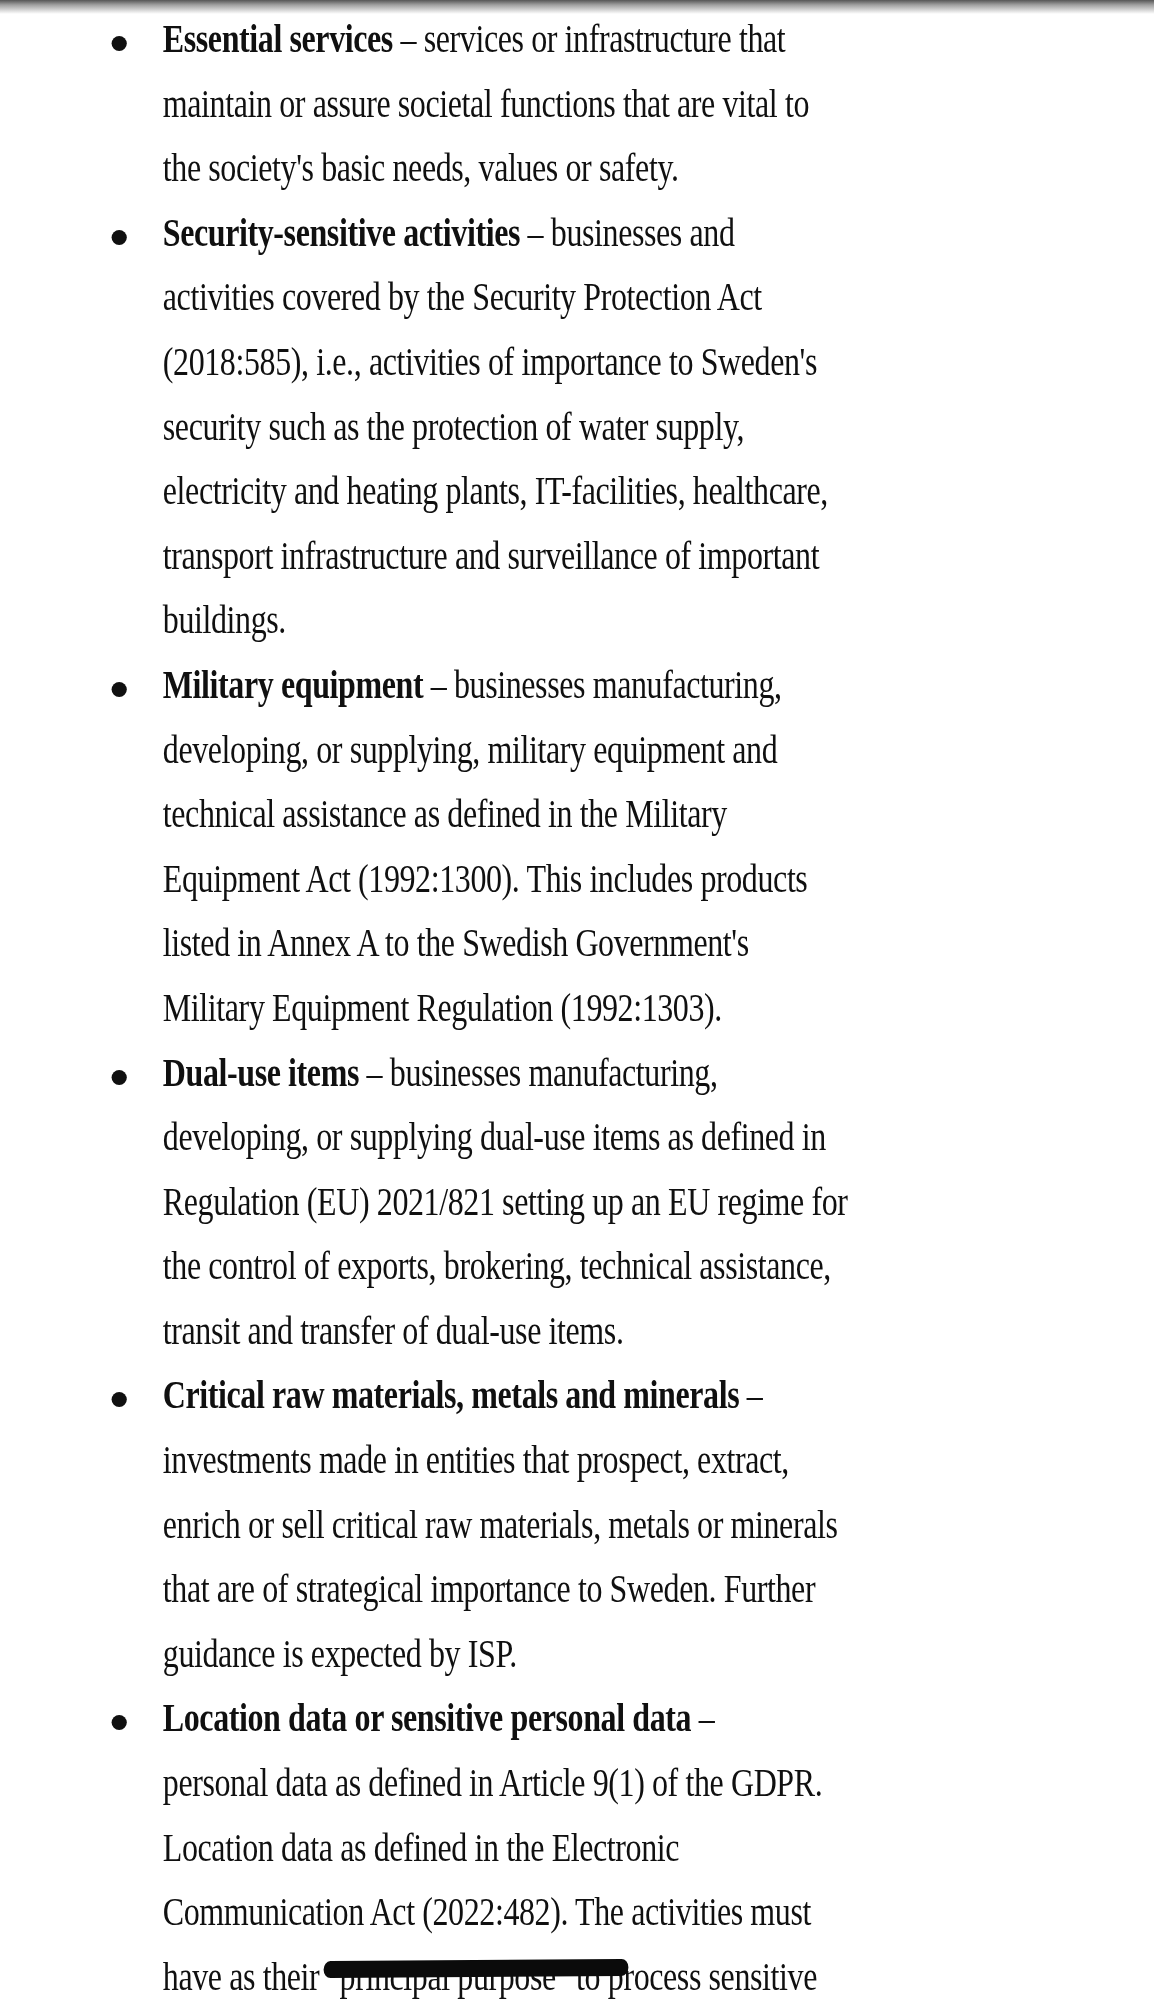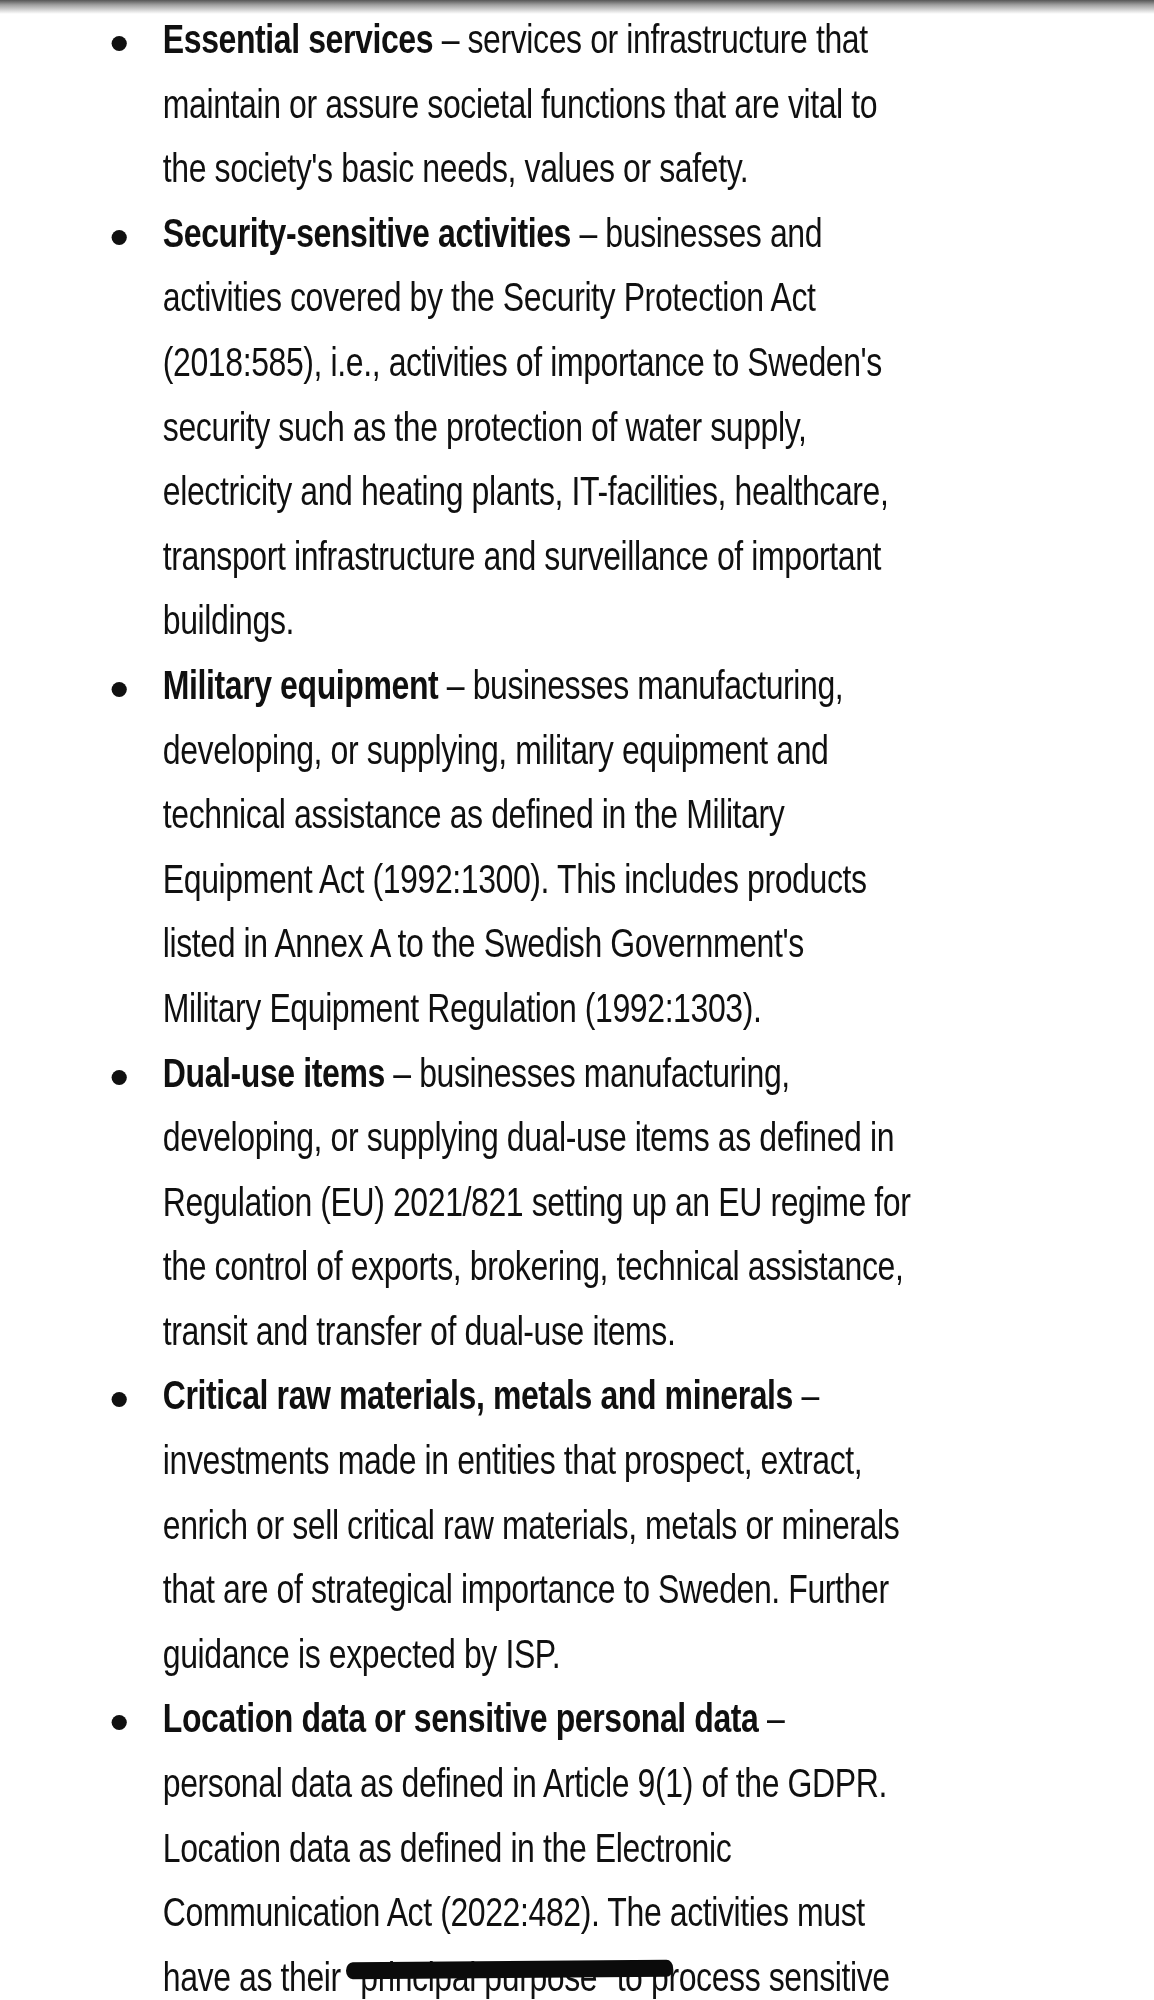--- a/index.html
+++ b/index.html
@@ -8,21 +8,21 @@
     --shadow-dark:#565656;
     --page-bg:#ffffff;
   }
   html,body{margin:0;padding:0;}
   body{
     width:1154px;height:2000px;overflow:hidden;position:relative;
     background:var(--page-bg);
     color:var(--text-color);
     font-family:"Liberation Sans","DejaVu Sans",sans-serif;
   }
-  .page{position:absolute;inset:0;}
+  .page{position:absolute;inset:0;font-family:Liberation Serif, serif;}
   .top-shadow{
     position:absolute;top:0;left:0;width:1154px;height:14px;
     background:linear-gradient(to bottom,var(--shadow-dark) 0%,#a0a0a0 35%,#ffffff 100%);
   }
   
   .content{
     position:absolute;left:110px;top:7px;width:1306px;
     transform:scaleX(0.80);transform-origin:0 0;
   }
   ul.bullet-list{list-style:none;margin:0;padding:0;}

